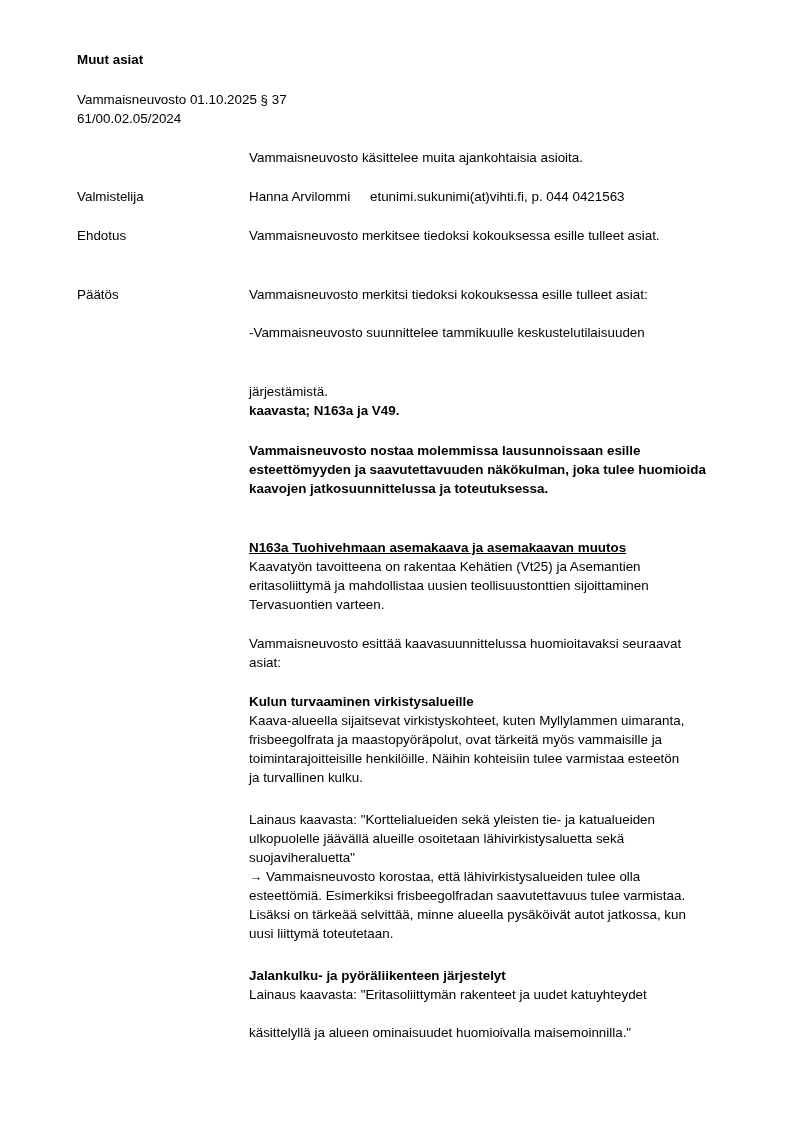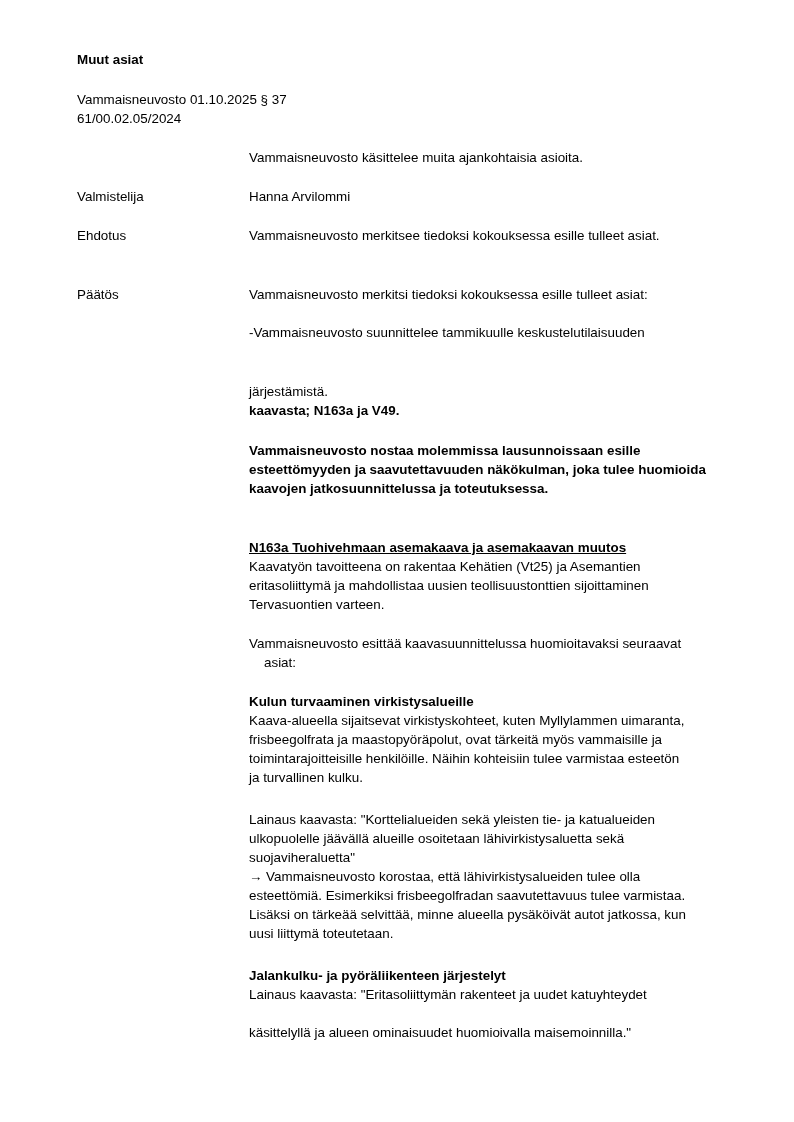--- a/index.html
+++ b/index.html
@@ -35,20 +35,21 @@
 
   <div class="abs left bold" style="top:50px;">Muut asiat</div>
 
   <div class="abs left" style="top:90px;">Vammaisneuvosto 01.10.2025 § 37</div>
   <div class="abs left" style="top:109px;">61/00.02.05/2024</div>
 
   <div class="abs col" style="top:148px;">Vammaisneuvosto käsittelee muita ajankohtaisia asioita.</div>
 
   <div class="abs left" style="top:187px;">Valmistelija</div>
   <div class="abs col" style="top:187px;">Hanna Arvilommi</div>
+  <div class="abs" style="left:370px; top:187px;">etunimi.sukunimi(at)vihti.fi, p. 044 0421563</div>
 
   <div class="abs left" style="top:226px;">Ehdotus</div>
   <div class="abs col" style="top:226px;">Vammaisneuvosto merkitsee tiedoksi kokouksessa esille tulleet asiat.</div>
 
   <div class="abs left" style="top:285px;">Päätös</div>
   <div class="abs col" style="top:285px;">Vammaisneuvosto merkitsi tiedoksi kokouksessa esille tulleet asiat:</div>
 
   <div class="abs col" style="top:323px;">-Vammaisneuvosto suunnittelee tammikuulle keskustelutilaisuuden</div>
   <div class="abs col" style="top:342px;margin-top:40px;">järjestämistä.</div>
 
@@ -57,21 +58,21 @@
   <div class="abs col bold" style="top:441px;">Vammaisneuvosto nostaa molemmissa lausunnoissaan esille</div>
   <div class="abs col bold" style="top:460px;">esteettömyyden ja saavutettavuuden näkökulman, joka tulee huomioida</div>
   <div class="abs col bold" style="top:479px;">kaavojen jatkosuunnittelussa ja toteutuksessa.</div>
 
   <div class="abs col bold underline" style="top:538px;">N163a Tuohivehmaan asemakaava ja asemakaavan muutos</div>
   <div class="abs col" style="top:557px;">Kaavatyön tavoitteena on rakentaa Kehätien (Vt25) ja Asemantien</div>
   <div class="abs col" style="top:576px;">eritasoliittymä ja mahdollistaa uusien teollisuustonttien sijoittaminen</div>
   <div class="abs col" style="top:595px;">Tervasuontien varteen.</div>
 
   <div class="abs col" style="top:634px;">Vammaisneuvosto esittää kaavasuunnittelussa huomioitavaksi seuraavat</div>
-  <div class="abs col" style="top:653px;margin-left:15px;">asiat:</div>
+  <div class="abs col" style="top:653px;">asiat:</div>
 
   <div class="abs col bold" style="top:692px;">Kulun turvaaminen virkistysalueille</div>
   <div class="abs col" style="top:730px;">frisbeegolfrata ja maastopyöräpolut, ovat tärkeitä myös vammaisille ja</div>
   <div class="abs col" style="top:711px;">Kaava-alueella sijaitsevat virkistyskohteet, kuten Myllylammen uimaranta,</div>
   <div class="abs col" style="top:749px;">toimintarajoitteisille henkilöille. Näihin kohteisiin tulee varmistaa esteetön</div>
   <div class="abs col" style="top:768px;">ja turvallinen kulku.</div>
 
   <div class="abs col" style="top:810px;">Lainaus kaavasta: "Korttelialueiden sekä yleisten tie- ja katualueiden</div>
   <div class="abs col" style="top:829px;">ulkopuolelle jäävällä alueille osoitetaan lähivirkistysaluetta sekä</div>
   <div class="abs col" style="top:848px;">suojaviheraluetta"</div>

